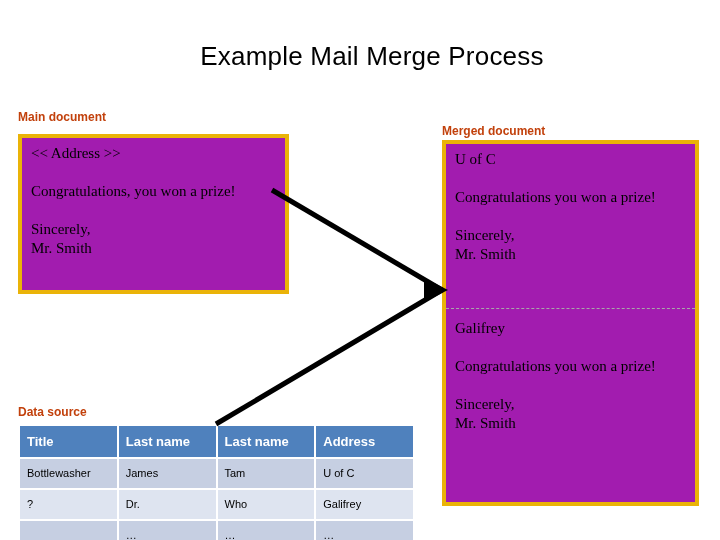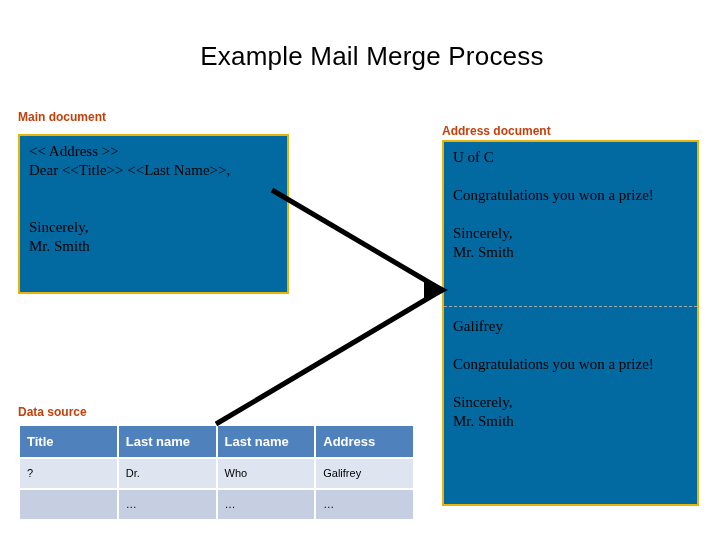--- a/index.html
+++ b/index.html
@@ -41,22 +41,22 @@
     white-space: nowrap;
   }
   #main-doc-caption { left: 18px; top: 110px; }
   #merged-doc-caption { left: 442px; top: 124px; }
   #data-source-caption { left: 18px; top: 405px; }
 
   
   .doc-box {
     position: absolute;
     box-sizing: border-box;
-    border: 2px solid #eab308;
-    background: #0369a1;
+    border: 4px solid #eab308;
+    background: #a21caf;
     font-family: "Liberation Serif", serif;
     color: #000000;
   }
   #main-document {
     left: 18px;
     top: 134px;
     width: 271px;
     height: 160px;
     padding: 6px 9px;
   }
@@ -136,28 +136,28 @@
 <body>
 
 <div id="slide">
 
   <div id="slide-title">Example Mail Merge Process</div>
 
   <div class="section-caption" id="main-doc-caption">Main document</div>
 
   <div class="doc-box" id="main-document">
     <div class="doc-line">&lt;&lt; Address &gt;&gt;</div>
-    <div class="doc-line">Dear &lt;&lt;Title&gt;&gt; &lt;&lt;Last Name&gt;&gt;,</div>
     <div class="doc-gap"></div>
+    <div class="doc-line">Congratulations, you won a prize!</div>
     <div class="doc-gap"></div>
     <div class="doc-line">Sincerely,</div>
     <div class="doc-line">Mr. Smith</div>
   </div>
 
-  <div class="section-caption" id="merged-doc-caption">Address document</div>
+  <div class="section-caption" id="merged-doc-caption">Merged document</div>
 
   <div class="doc-box" id="merged-document">
 
     <div class="letter" id="merged-letter-1">
       <div class="doc-line">U of C</div>
       <div class="doc-gap"></div>
       <div class="doc-line">Congratulations you won a prize!</div>
       <div class="doc-gap"></div>
       <div class="doc-line">Sincerely,</div>
       <div class="doc-line">Mr. Smith</div>
@@ -181,20 +181,26 @@
   <table id="data-source-table">
     <thead>
       <tr>
         <th>Title</th>
         <th>Last name</th>
         <th>Last name</th>
         <th>Address</th>
       </tr>
     </thead>
     <tbody>
+      <tr class="row-odd">
+        <td>Bottlewasher</td>
+        <td>James</td>
+        <td>Tam</td>
+        <td>U of C</td>
+      </tr>
       <tr class="row-even">
         <td>?</td>
         <td>Dr.</td>
         <td>Who</td>
         <td>Galifrey</td>
       </tr>
       <tr class="row-odd">
         <td></td>
         <td>…</td>
         <td>…</td>

